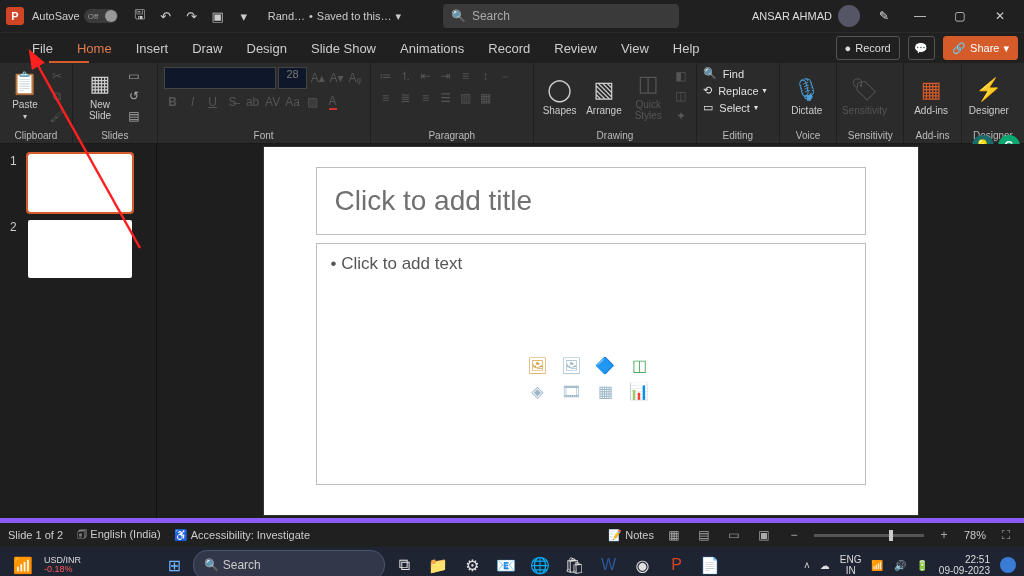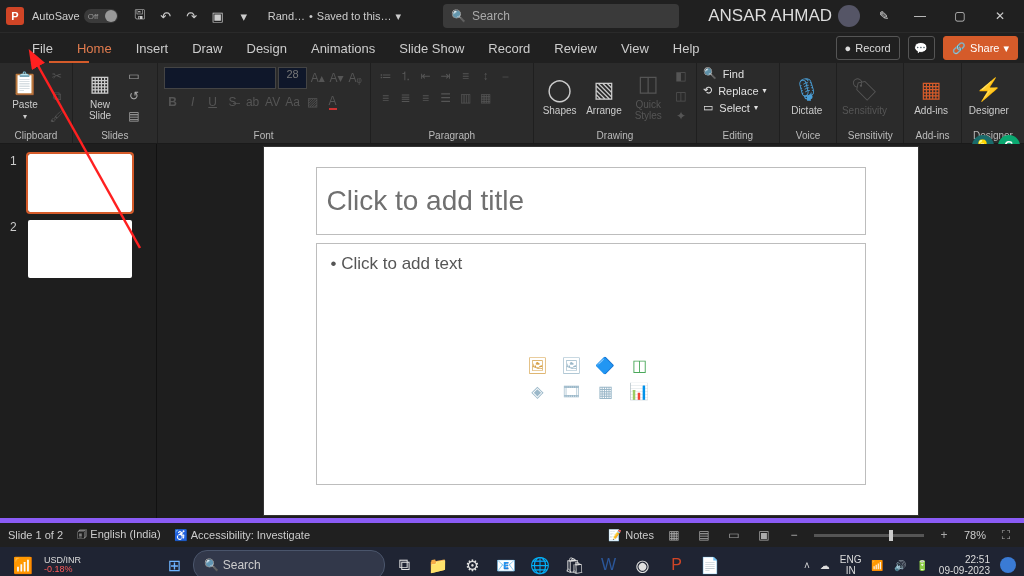--- a/index.html
+++ b/index.html
@@ -44,21 +44,21 @@
 }
 .titlebar .filetitle { margin-left:10px; font-size:11px; color:#ccc; display:flex; align-items:center; gap:4px;}
 .titlebar .search {
   flex: 0 0 auto;
   margin-left: 40px;
   width: 220px; height:24px;
   background:#3a3a3a; border-radius:4px;
   display:flex; align-items:center; padding:0 8px; color:#aaa; font-size:12px;
 }
 .titlebar .spacer { flex:1; }
-.titlebar .user { display:flex; align-items:center; gap:6px; font-size:17px; color:#ddd; margin-right:8px;}
+.titlebar .user { display:flex; align-items:center; gap:6px; font-size:11px; color:#ddd; margin-right:8px;}
 .titlebar .user .avatar { width:22px; height:22px; border-radius:50%; background:#556;}
 .titlebar .winctl { display:flex; align-items:center;}
 .titlebar .winctl .btn { width:40px; height:32px; display:flex; align-items:center; justify-content:center; color:#ccc; font-size:12px;}
 
 .tabbar {
   height: 30px;
   background:#202020;
   display:flex; align-items:center;
   padding: 0 6px;
   border-top:1px solid #2a2a2a;
@@ -118,21 +118,21 @@
 .canvas-area {
   flex:1; background:#1e1e1e; display:flex; align-items:center; justify-content:center; position:relative;
 }
 .slide-canvas {
   width: 654px; height: 368px; background:#fff; position:relative;
   box-shadow: 0 0 0 1px #333;
 }
 .placeholder {
   position:absolute; border:1px solid #bdbdbd; background:#fff;
 }
-.ph-title { left:52px; top:20px; right:52px; height:66px; display:flex; align-items:center; padding:0 10px;}
+.ph-title { left:52px; top:20px; right:52px; height:66px; display:flex; align-items:center; padding:0 18px;}
 .ph-title span { color:#707070; font-size:28px; font-family:"Segoe UI Light","Segoe UI",Arial;}
 .ph-body { left:52px; top:96px; right:52px; bottom:30px; padding:10px 14px;}
 .ph-body .bullet { color:#555; font-size:17px;}
 .ph-body .iconset { position:absolute; top:50%; left:50%; transform:translate(-50%,-20%); display:grid; grid-template-columns:repeat(4,24px); gap:6px 10px;}
 .ph-body .iconset span { width:20px; height:20px; display:flex; align-items:center; justify-content:center; font-size:16px; color:#9bb8c9;}
 
 .statusbar {
   height:24px; background:#202020; display:flex; align-items:center; font-size:11px; color:#ccc; padding:0 8px; gap:14px; border-top:5px solid #8b5cf6;
 }
 .statusbar .right { margin-left:auto; display:flex; align-items:center; gap:10px;}
@@ -199,22 +199,22 @@
     <div class="btn close">✕</div>
   </div>
 </div>
 
 <div class="tabbar">
   <div class="tab">File</div>
   <div class="tab active">Home</div>
   <div class="tab">Insert</div>
   <div class="tab">Draw</div>
   <div class="tab">Design</div>
+  <div class="tab">Slide Show</div>
   <div class="tab">Animations</div>
-  <div class="tab">Slide Show</div>
   <div class="tab">Record</div>
   <div class="tab">Review</div>
   <div class="tab">View</div>
   <div class="tab">Help</div>
   <div class="underline-home"></div>
   <div class="right">
     <div class="chip">● <span>Record</span></div>
     <div class="chip" style="padding:0 6px;">💬</div>
     <div class="chip share">🔗 <span>Share</span> ▾</div>
   </div>

